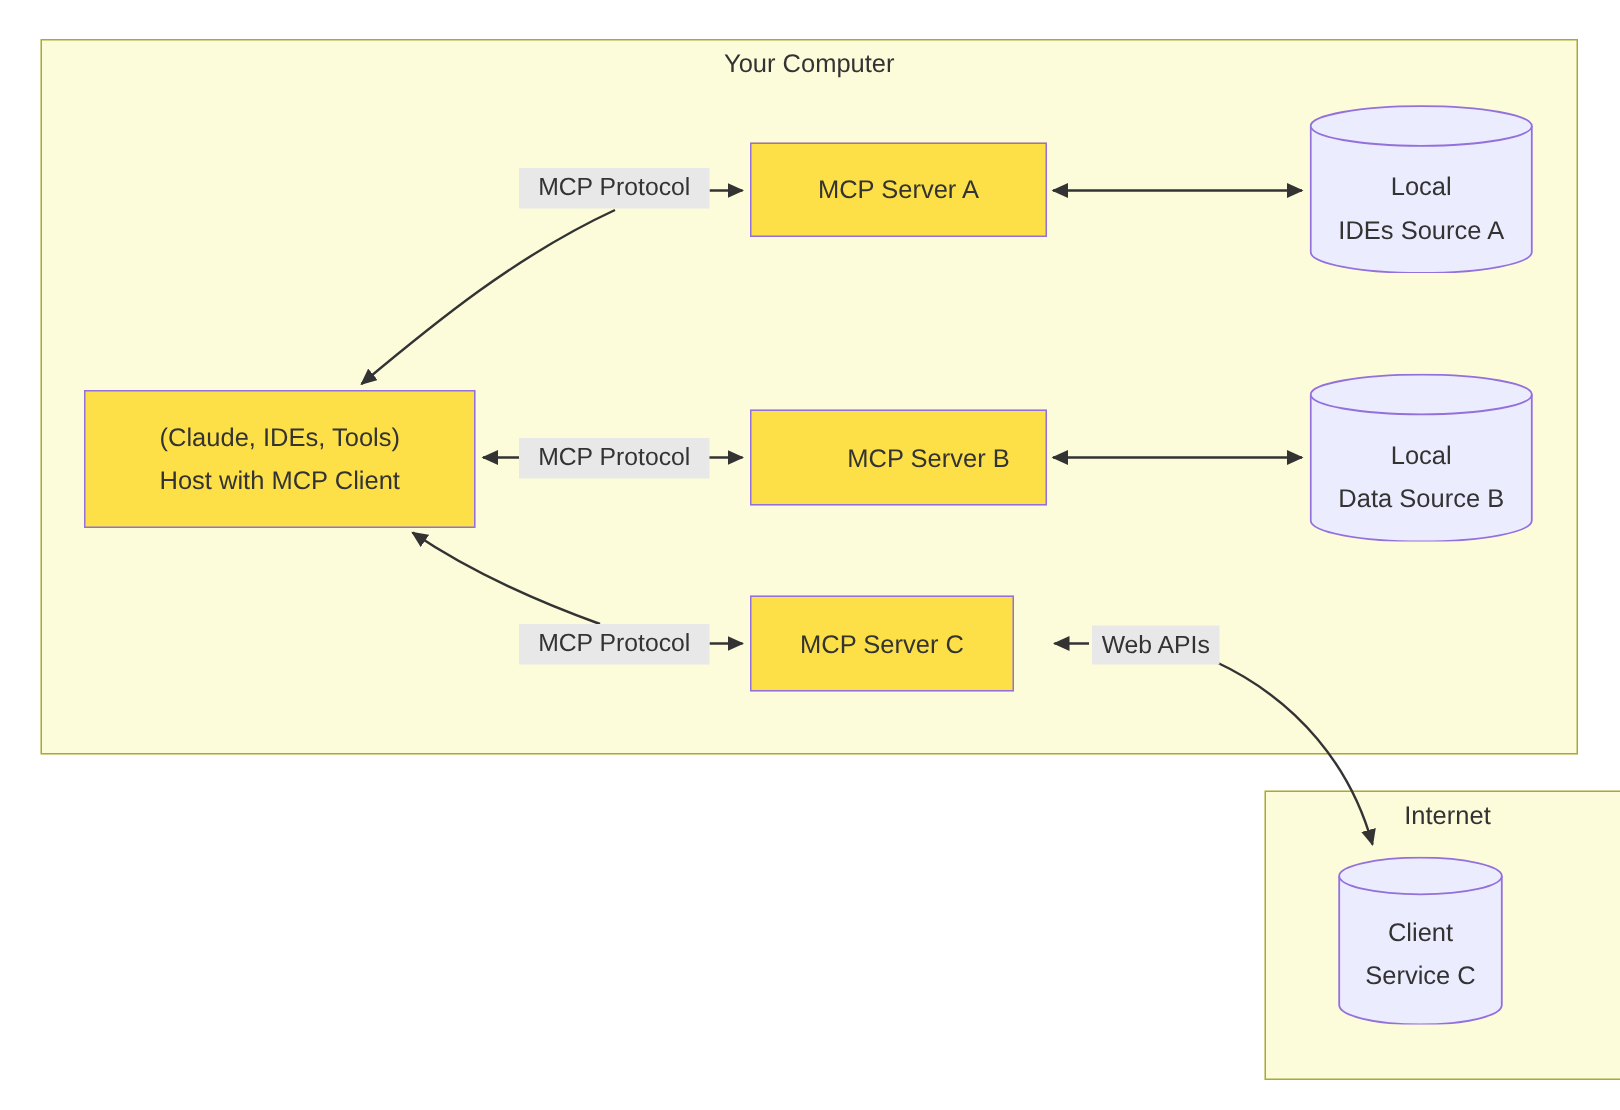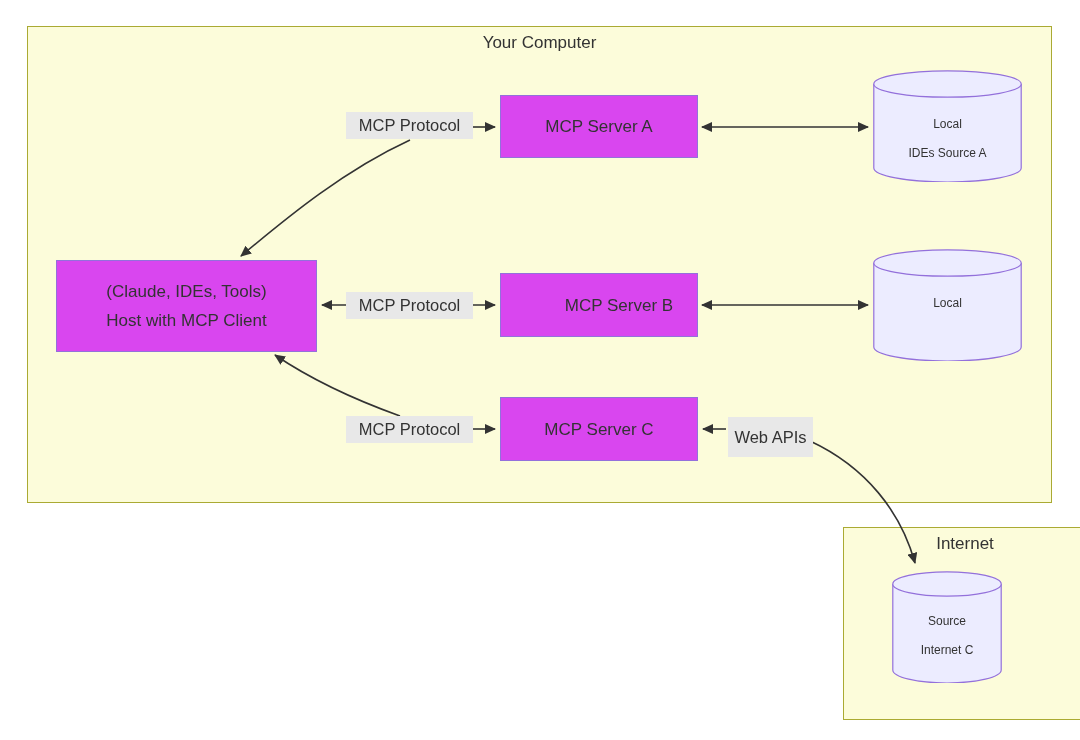--- a/index.html
+++ b/index.html
@@ -40,52 +40,52 @@
   }
   .edge-path {
     fill: none;
     stroke: #333333;
     stroke-width: 1.6px;
   }
 
   
   .node {
     position: absolute;
-    background: #d946ef;
+    background: #fde047;
     border: 1px solid #9370DB;
     box-sizing: border-box;
     display: flex;
     flex-direction: column;
     align-items: center;
     justify-content: center;
     text-align: center;
     font-size: 17px;
     line-height: 29px;
     color: #333333;
     z-index: 3;
   }
   .node-host     { left: 56px;  top: 260px; width: 261px; height: 92px; }
   .node-server-a { left: 500px; top: 95px;  width: 198px; height: 63px; }
   .node-server-b { left: 500px; top: 273px; width: 198px; height: 64px; padding-left: 40px; }
-  .node-server-c { left: 500px; top: 397px; width: 198px; height: 64px; }
+  .node-server-c { left: 500px; top: 397px; width: 176px; height: 64px; }
 
   
   .cylinder {
     position: absolute;
     z-index: 3;
   }
   .cyl-a { left: 873px; top: 70px;  width: 149px; height: 112px; }
   .cyl-b { left: 873px; top: 249px; width: 149px; height: 112px; }
   .cyl-c { left: 892px; top: 571px; width: 110px; height: 112px; }
   .cylinder svg { position: absolute; left: 0; top: 0; }
   .cyl-text {
     position: absolute;
     left: 0; width: 100%;
     text-align: center;
-    font-size: 12px;
+    font-size: 17px;
     line-height: 29px;
     color: #333333;
   }
   .cyl-a .cyl-text, .cyl-b .cyl-text { top: 40px; }
   .cyl-c .cyl-text { top: 36px; }
 
   
   .edge-label {
     position: absolute;
     background: #e8e8e8;
@@ -93,21 +93,21 @@
     font-size: 16.5px;
     display: flex;
     align-items: center;
     justify-content: center;
     z-index: 4;
     white-space: nowrap;
   }
   .lbl-protocol-a { left: 346px; top: 112px; width: 127px; height: 27px; }
   .lbl-protocol-b { left: 346px; top: 292px; width: 127px; height: 27px; }
   .lbl-protocol-c { left: 346px; top: 416px; width: 127px; height: 27px; }
-  .lbl-web-apis   { left: 728px; top: 417px; width: 85px;  height: 40px; }
+  .lbl-web-apis   { left: 728px; top: 417px; width: 85px;  height: 26px; }
 </style>
 </head>
 <body>
 
 <div class="canvas">
 
   <div class="group group-your-computer">
     <div class="group-title">Your Computer</div>
   </div>
   <div class="group group-internet">
@@ -165,31 +165,32 @@
     </div>
   </div>
 
   <div class="cylinder cyl-b">
     <svg width="149" height="112" viewBox="0 0 149 112">
       <path d="M0.8,14 L0.8,98 A73.7,14 0 0 0 148.2,98 L148.2,14" fill="#ECECFF" stroke="#9370DB" stroke-width="1.2"></path>
       <ellipse cx="74.5" cy="14" rx="73.7" ry="13.2" fill="#ECECFF" stroke="#9370DB" stroke-width="1.2"></ellipse>
     </svg>
     <div class="cyl-text">
       <div>Local</div>
+      <div>Data Source B</div>
     </div>
   </div>
 
   <div class="cylinder cyl-c">
     <svg width="110" height="112" viewBox="0 0 110 112">
       <path d="M0.8,13 L0.8,99 A54.2,13 0 0 0 109.2,99 L109.2,13" fill="#ECECFF" stroke="#9370DB" stroke-width="1.2"></path>
       <ellipse cx="55" cy="13" rx="54.2" ry="12.2" fill="#ECECFF" stroke="#9370DB" stroke-width="1.2"></ellipse>
     </svg>
     <div class="cyl-text">
-      <div>Source</div>
-      <div>Internet C</div>
+      <div>Client</div>
+      <div>Service C</div>
     </div>
   </div>
 
   <div class="edge-label lbl-protocol-a">MCP Protocol</div>
   <div class="edge-label lbl-protocol-b">MCP Protocol</div>
   <div class="edge-label lbl-protocol-c">MCP Protocol</div>
   <div class="edge-label lbl-web-apis">Web APIs</div>
 
 </div>
 

